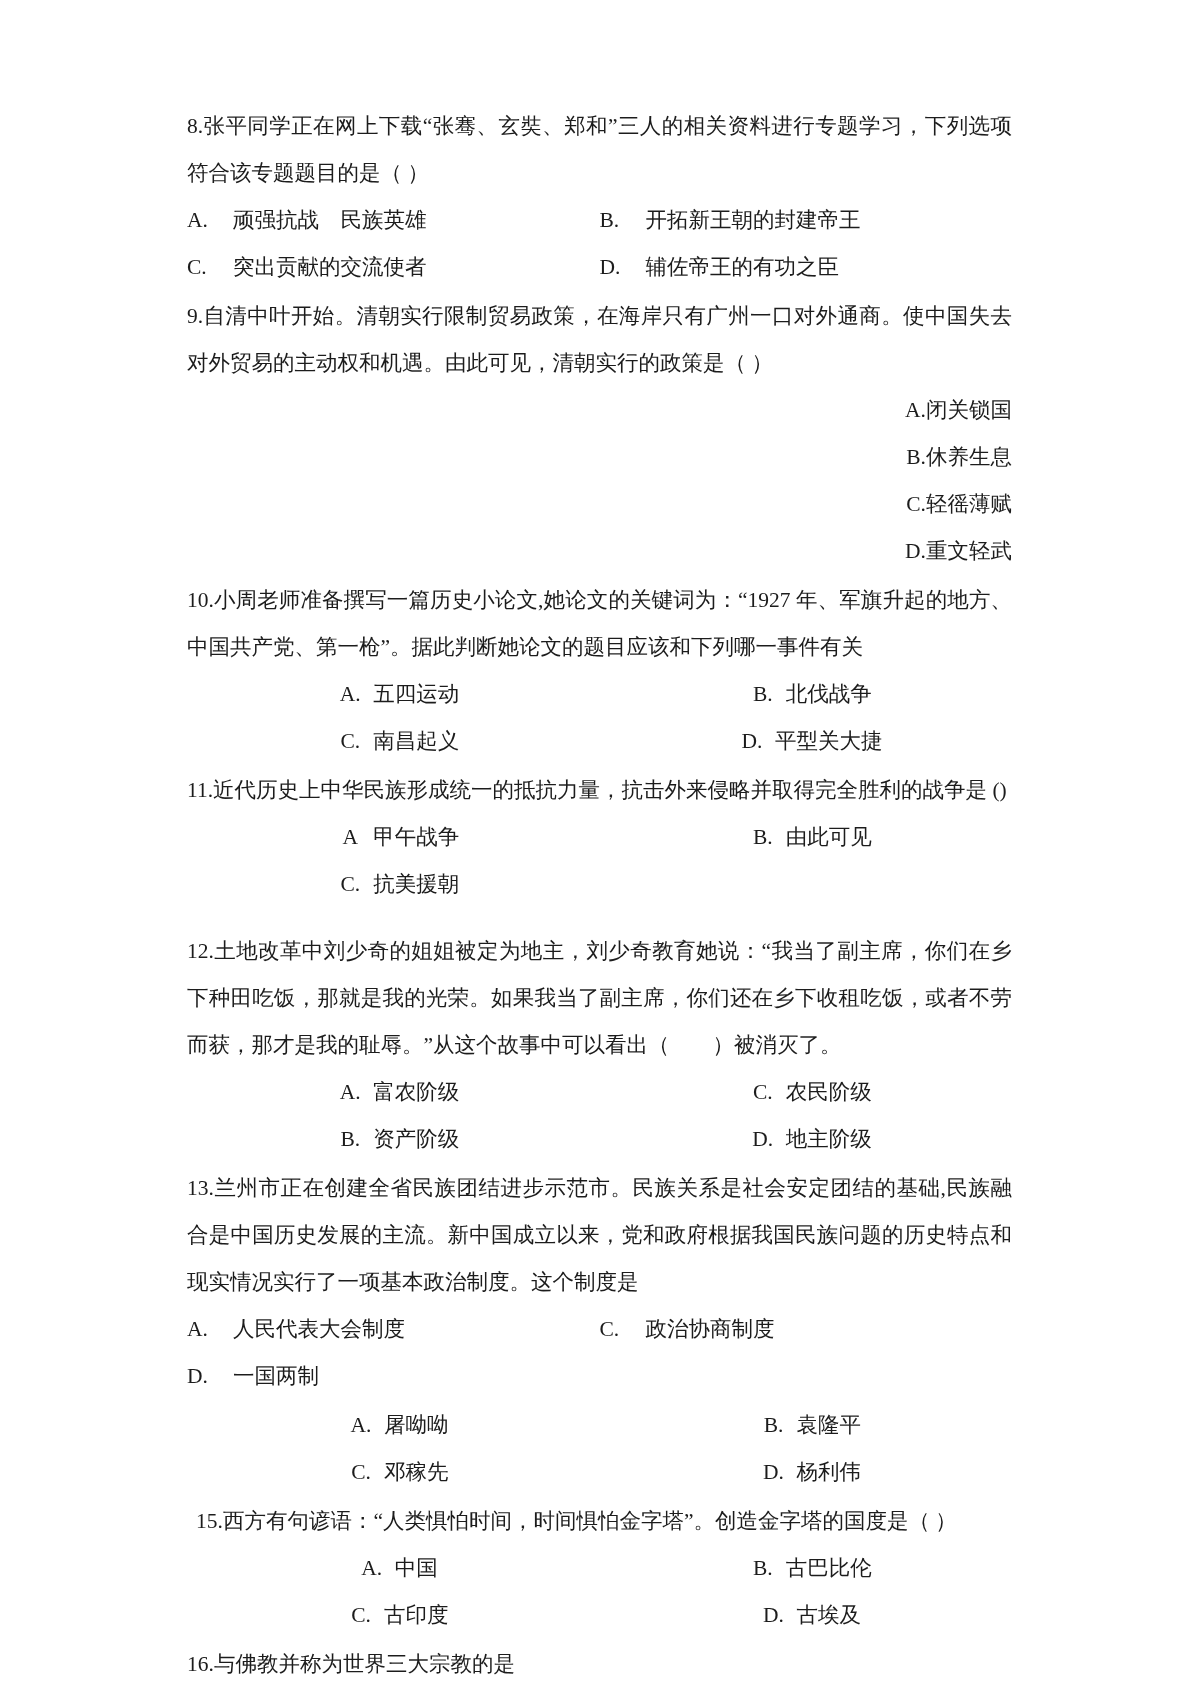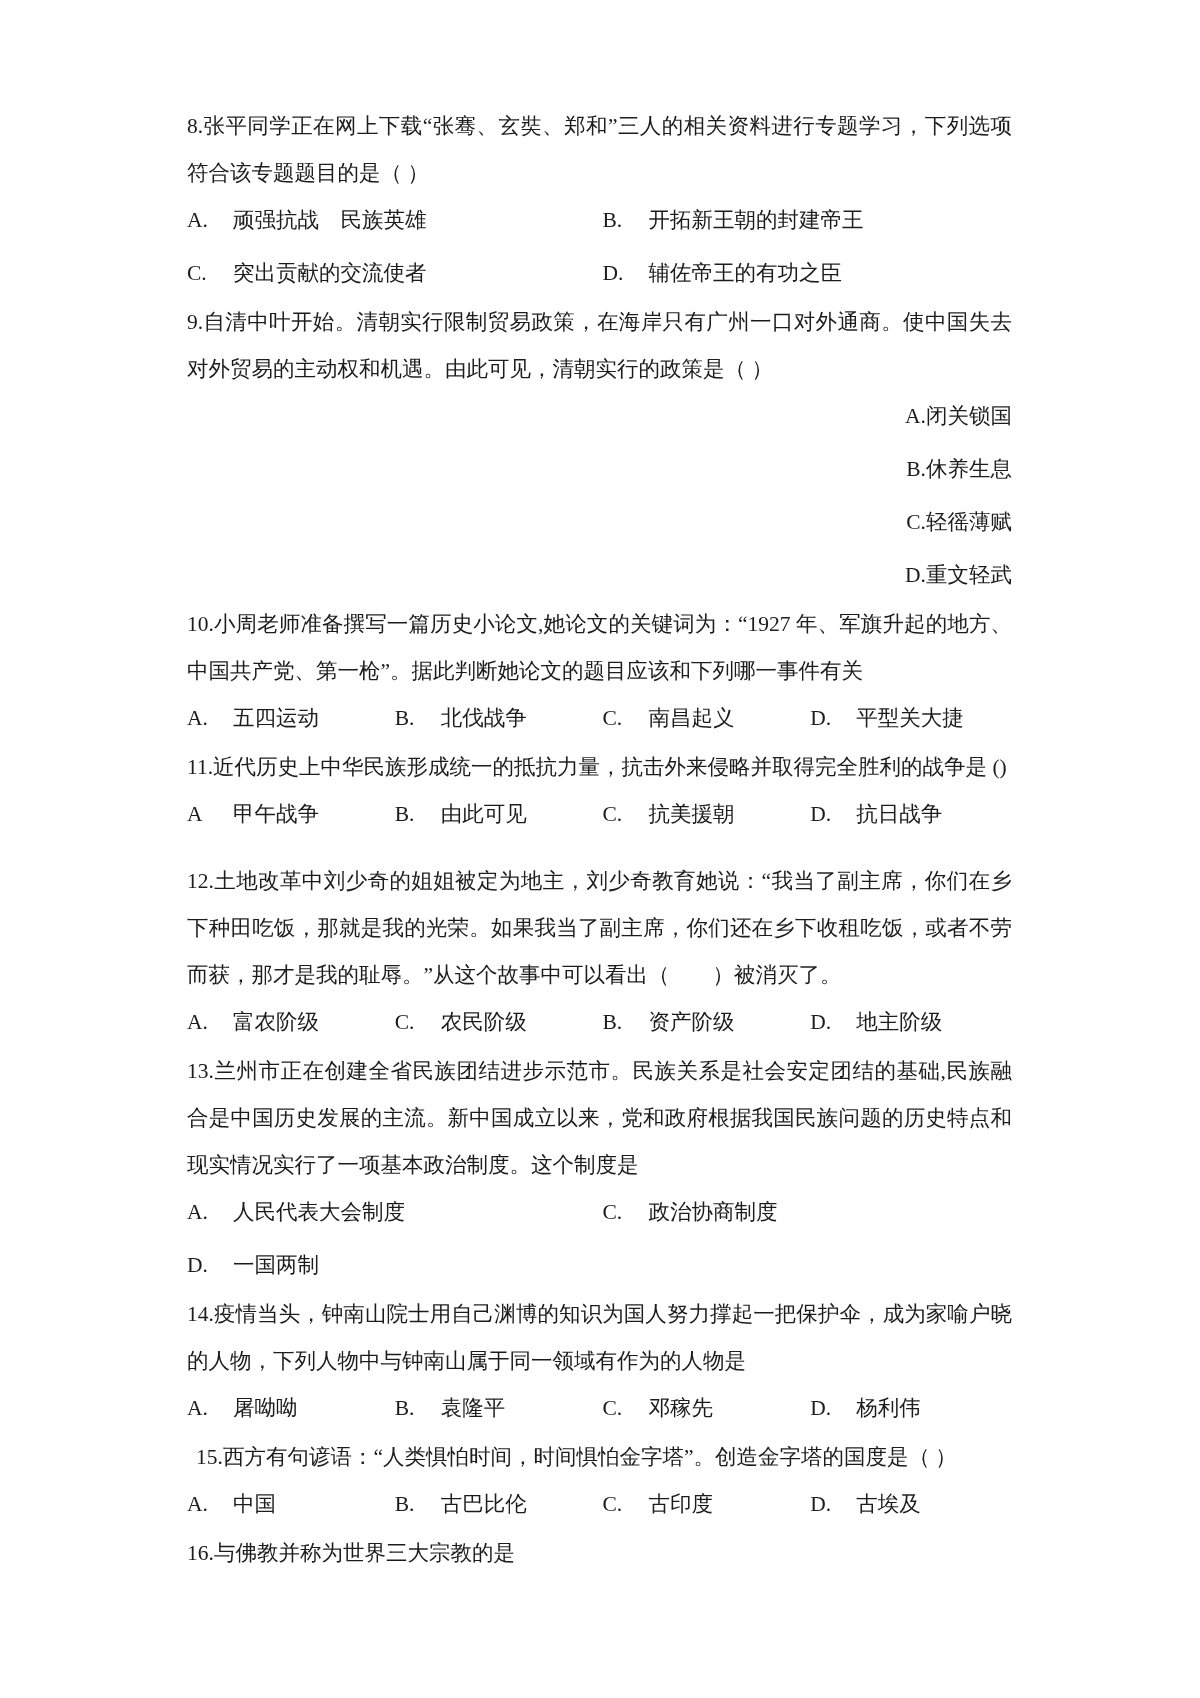--- a/index.html
+++ b/index.html
@@ -28,23 +28,22 @@
   
   .question:nth-child(8) .stem { padding-left: 9px; }
 
   .stem {
     margin: 0;
     text-align: justify;
   }
   .options {
     display: grid;
     margin: 0;
-    gap: 6px;
   }
-  .options.row4 { grid-template-columns: repeat(4, 1fr); }
+  .options.row4 { grid-template-columns: repeat(2, 1fr); text-align: center; }
   .options.two-col { grid-template-columns: 1fr 1fr; }
   .options.stack { grid-template-columns: 1fr; text-align: right; }
   .option { white-space: nowrap; overflow: hidden; }
   .opt-label {
     display: inline-block;
     min-width: 46px;
   }
 </style>
 </head>
 <body>
@@ -77,42 +76,40 @@
           <div class="option"><span class="opt-label">C.</span><span class="opt-text">南昌起义</span></div>
           <div class="option"><span class="opt-label">D.</span><span class="opt-text">平型关大捷</span></div>
         </div>
       </div>
       <div class="question">
         <p class="stem"><span>11.</span><span>近代历史上中华民族形成统一的抵抗力量，抗击外来侵略并取得完全胜利的战争是 ()</span></p>
         <div class="options row4">
           <div class="option"><span class="opt-label">A</span><span class="opt-text">甲午战争</span></div>
           <div class="option"><span class="opt-label">B.</span><span class="opt-text">由此可见</span></div>
           <div class="option"><span class="opt-label">C.</span><span class="opt-text">抗美援朝</span></div>
-          <div class="option"><span class="opt-label">D.</span><span class="opt-text">抗日战争</span></div>
         </div>
       </div>
       <div class="question">
         <p class="stem"><span>12.</span><span>土地改革中刘少奇的姐姐被定为地主，刘少奇教育她说：“我当了副主席，你们在乡下种田吃饭，那就是我的光荣。如果我当了副主席，你们还在乡下收租吃饭，或者不劳而获，那才是我的耻辱。”从这个故事中可以看出（　　）被消灭了。</span></p>
         <div class="options row4">
           <div class="option"><span class="opt-label">A.</span><span class="opt-text">富农阶级</span></div>
           <div class="option"><span class="opt-label">C.</span><span class="opt-text">农民阶级</span></div>
           <div class="option"><span class="opt-label">B.</span><span class="opt-text">资产阶级</span></div>
           <div class="option"><span class="opt-label">D.</span><span class="opt-text">地主阶级</span></div>
         </div>
       </div>
       <div class="question">
         <p class="stem"><span>13.</span><span>兰州市正在创建全省民族团结进步示范市。民族关系是社会安定团结的基础,民族融合是中国历史发展的主流。新中国成立以来，党和政府根据我国民族问题的历史特点和现实情况实行了一项基本政治制度。这个制度是</span></p>
         <div class="options two-col">
           <div class="option"><span class="opt-label">A.</span><span class="opt-text">人民代表大会制度</span></div>
           <div class="option"><span class="opt-label">C.</span><span class="opt-text">政治协商制度</span></div>
           <div class="option"><span class="opt-label">D.</span><span class="opt-text">一国两制</span></div>
         </div>
       </div>
       <div class="question">
-        <p class="stem"><span>14.</span><span>疫情当头，钟南山院士用自己渊博的知识为国人努力撑起一把保护伞，成为家喻户晓的人物，下列人物中与钟南山属于同一领域有作为的人物是</span></p>
         <div class="options row4">
           <div class="option"><span class="opt-label">A.</span><span class="opt-text">屠呦呦</span></div>
           <div class="option"><span class="opt-label">B.</span><span class="opt-text">袁隆平</span></div>
           <div class="option"><span class="opt-label">C.</span><span class="opt-text">邓稼先</span></div>
           <div class="option"><span class="opt-label">D.</span><span class="opt-text">杨利伟</span></div>
         </div>
       </div>
       <div class="question">
         <p class="stem"><span>15.</span><span>西方有句谚语：“人类惧怕时间，时间惧怕金字塔”。创造金字塔的国度是（ ）</span></p>
         <div class="options row4">

